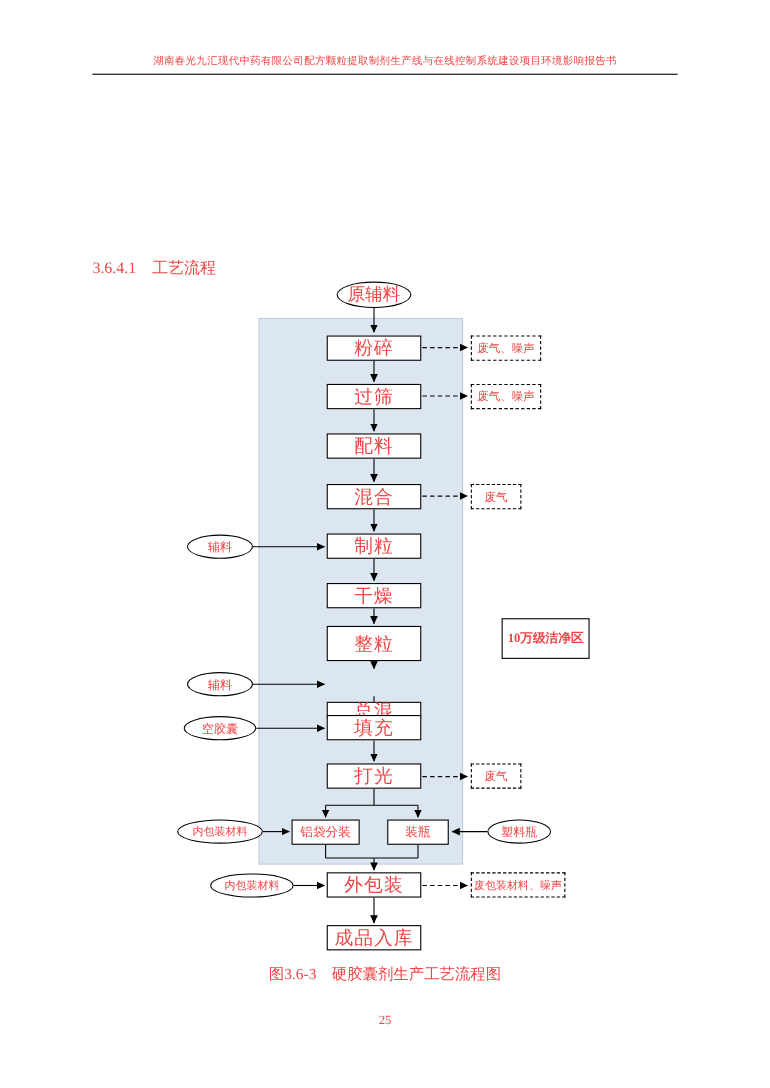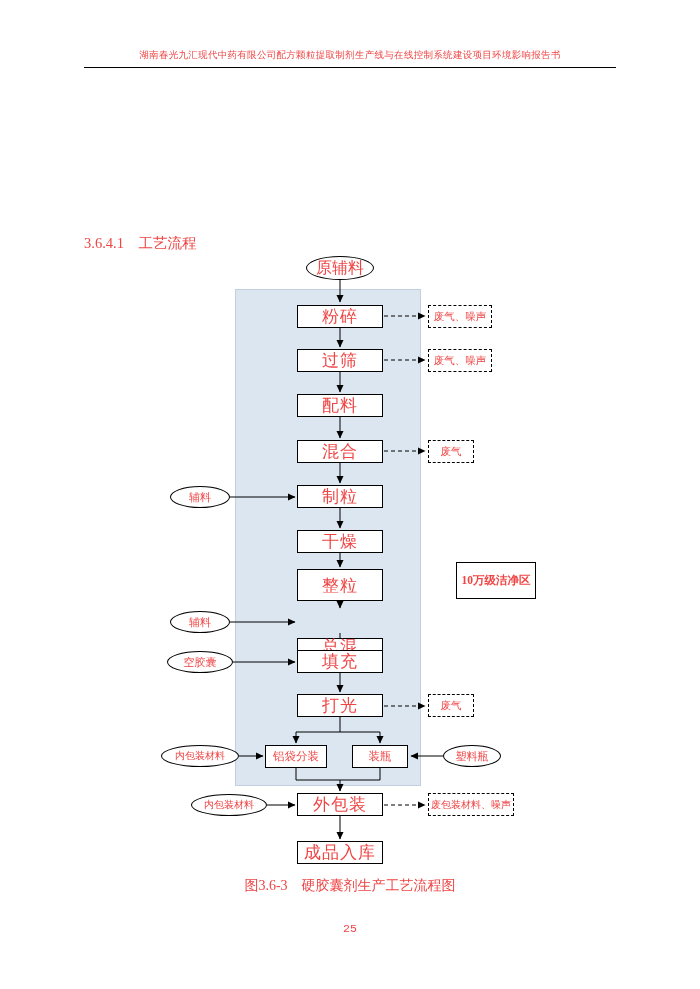--- a/index.html
+++ b/index.html
@@ -38,21 +38,21 @@
     display:flex; align-items:center; justify-content:center; font-size:10.5px;
   }
   .fc-dashed.wide { font-size:10px; }
   .clean-area {
     position:absolute; left:456px; top:562px; width:80px; height:37px;
     border:1px solid #000; background:#fff; z-index:3;
     display:flex; align-items:center; justify-content:center;
     font-weight:bold; font-size:11.5px;
   }
   .caption { position:absolute; top:877px; left:84px; width:532px; text-align:center; font-size:14px; white-space:pre; }
-  .page-number { position:absolute; top:922px; left:0; width:700px; text-align:center; font-size:11.5px;font-family:Liberation Mono, monospace; }
+  .page-number { position:absolute; top:922px; left:0; width:700px; text-align:center; font-size:11.5px; }
 </style>
 </head>
 <body>
 
 <div class="page">
 
   <div class="header-title">湖南春光九汇现代中药有限公司配方颗粒提取制剂生产线与在线控制系统建设项目环境影响报告书</div>
   <div class="header-rule"></div>
 
   <div class="heading h3641">3.6.4.1　工艺流程</div>

